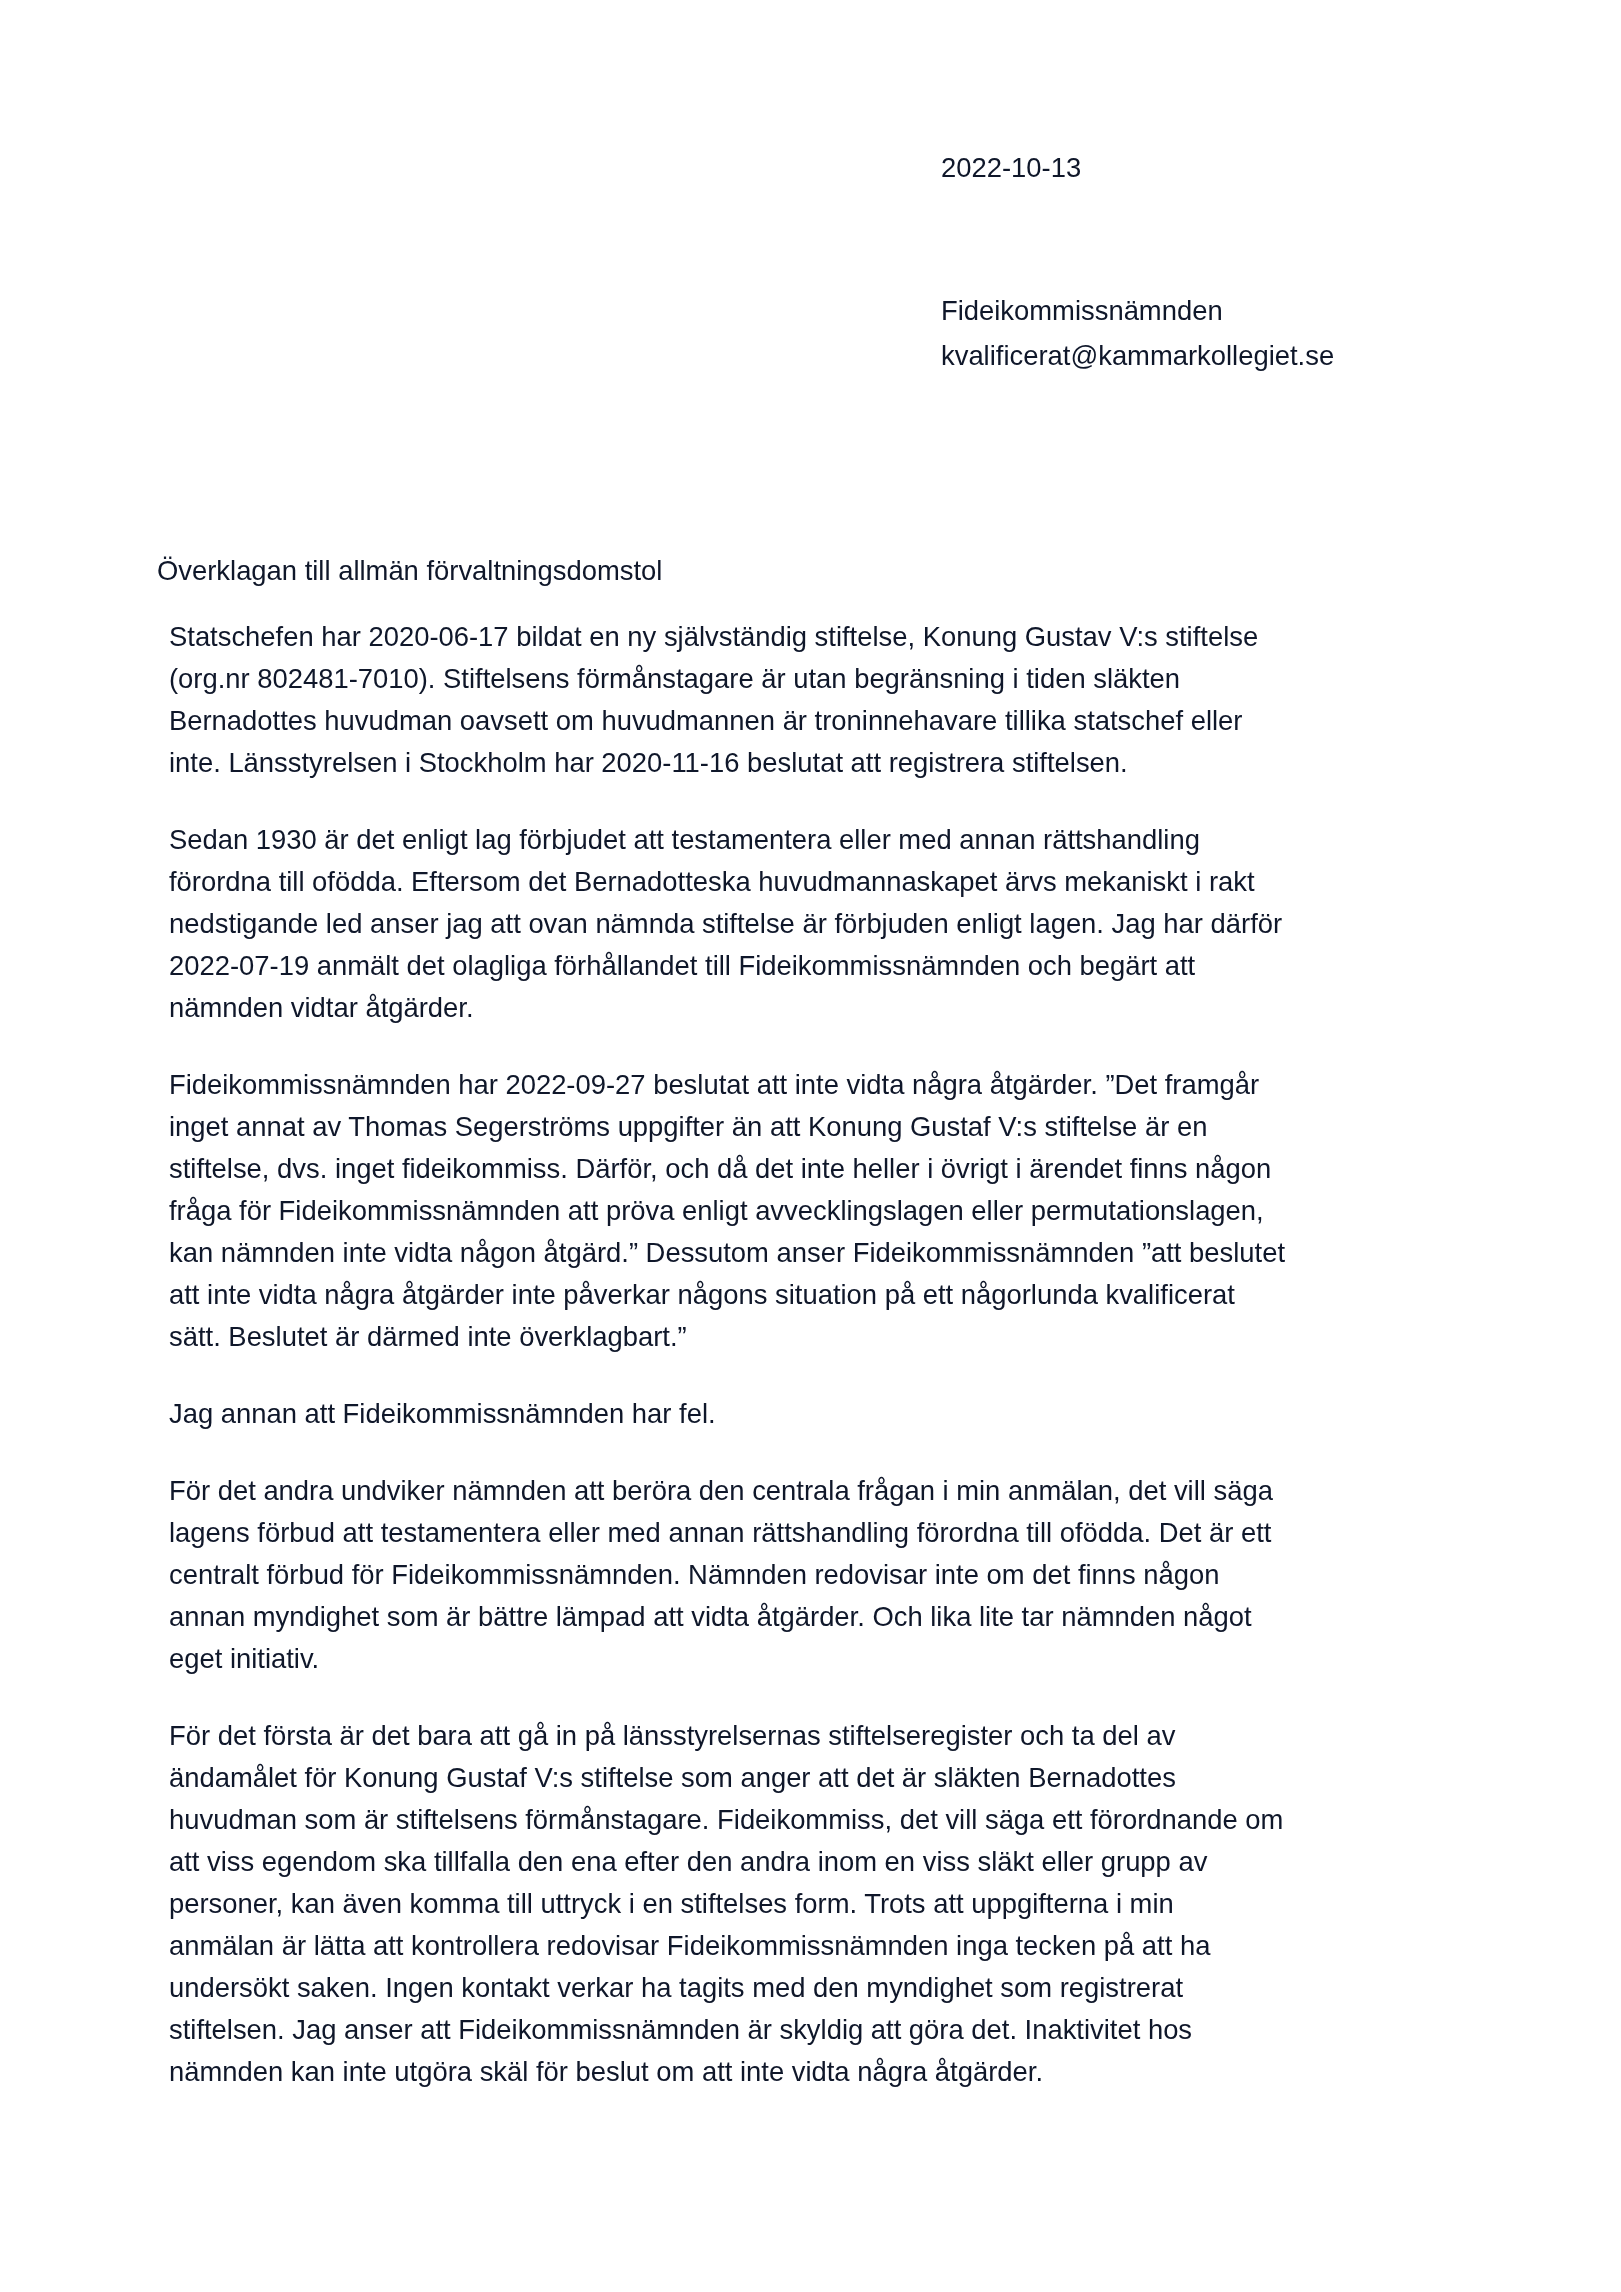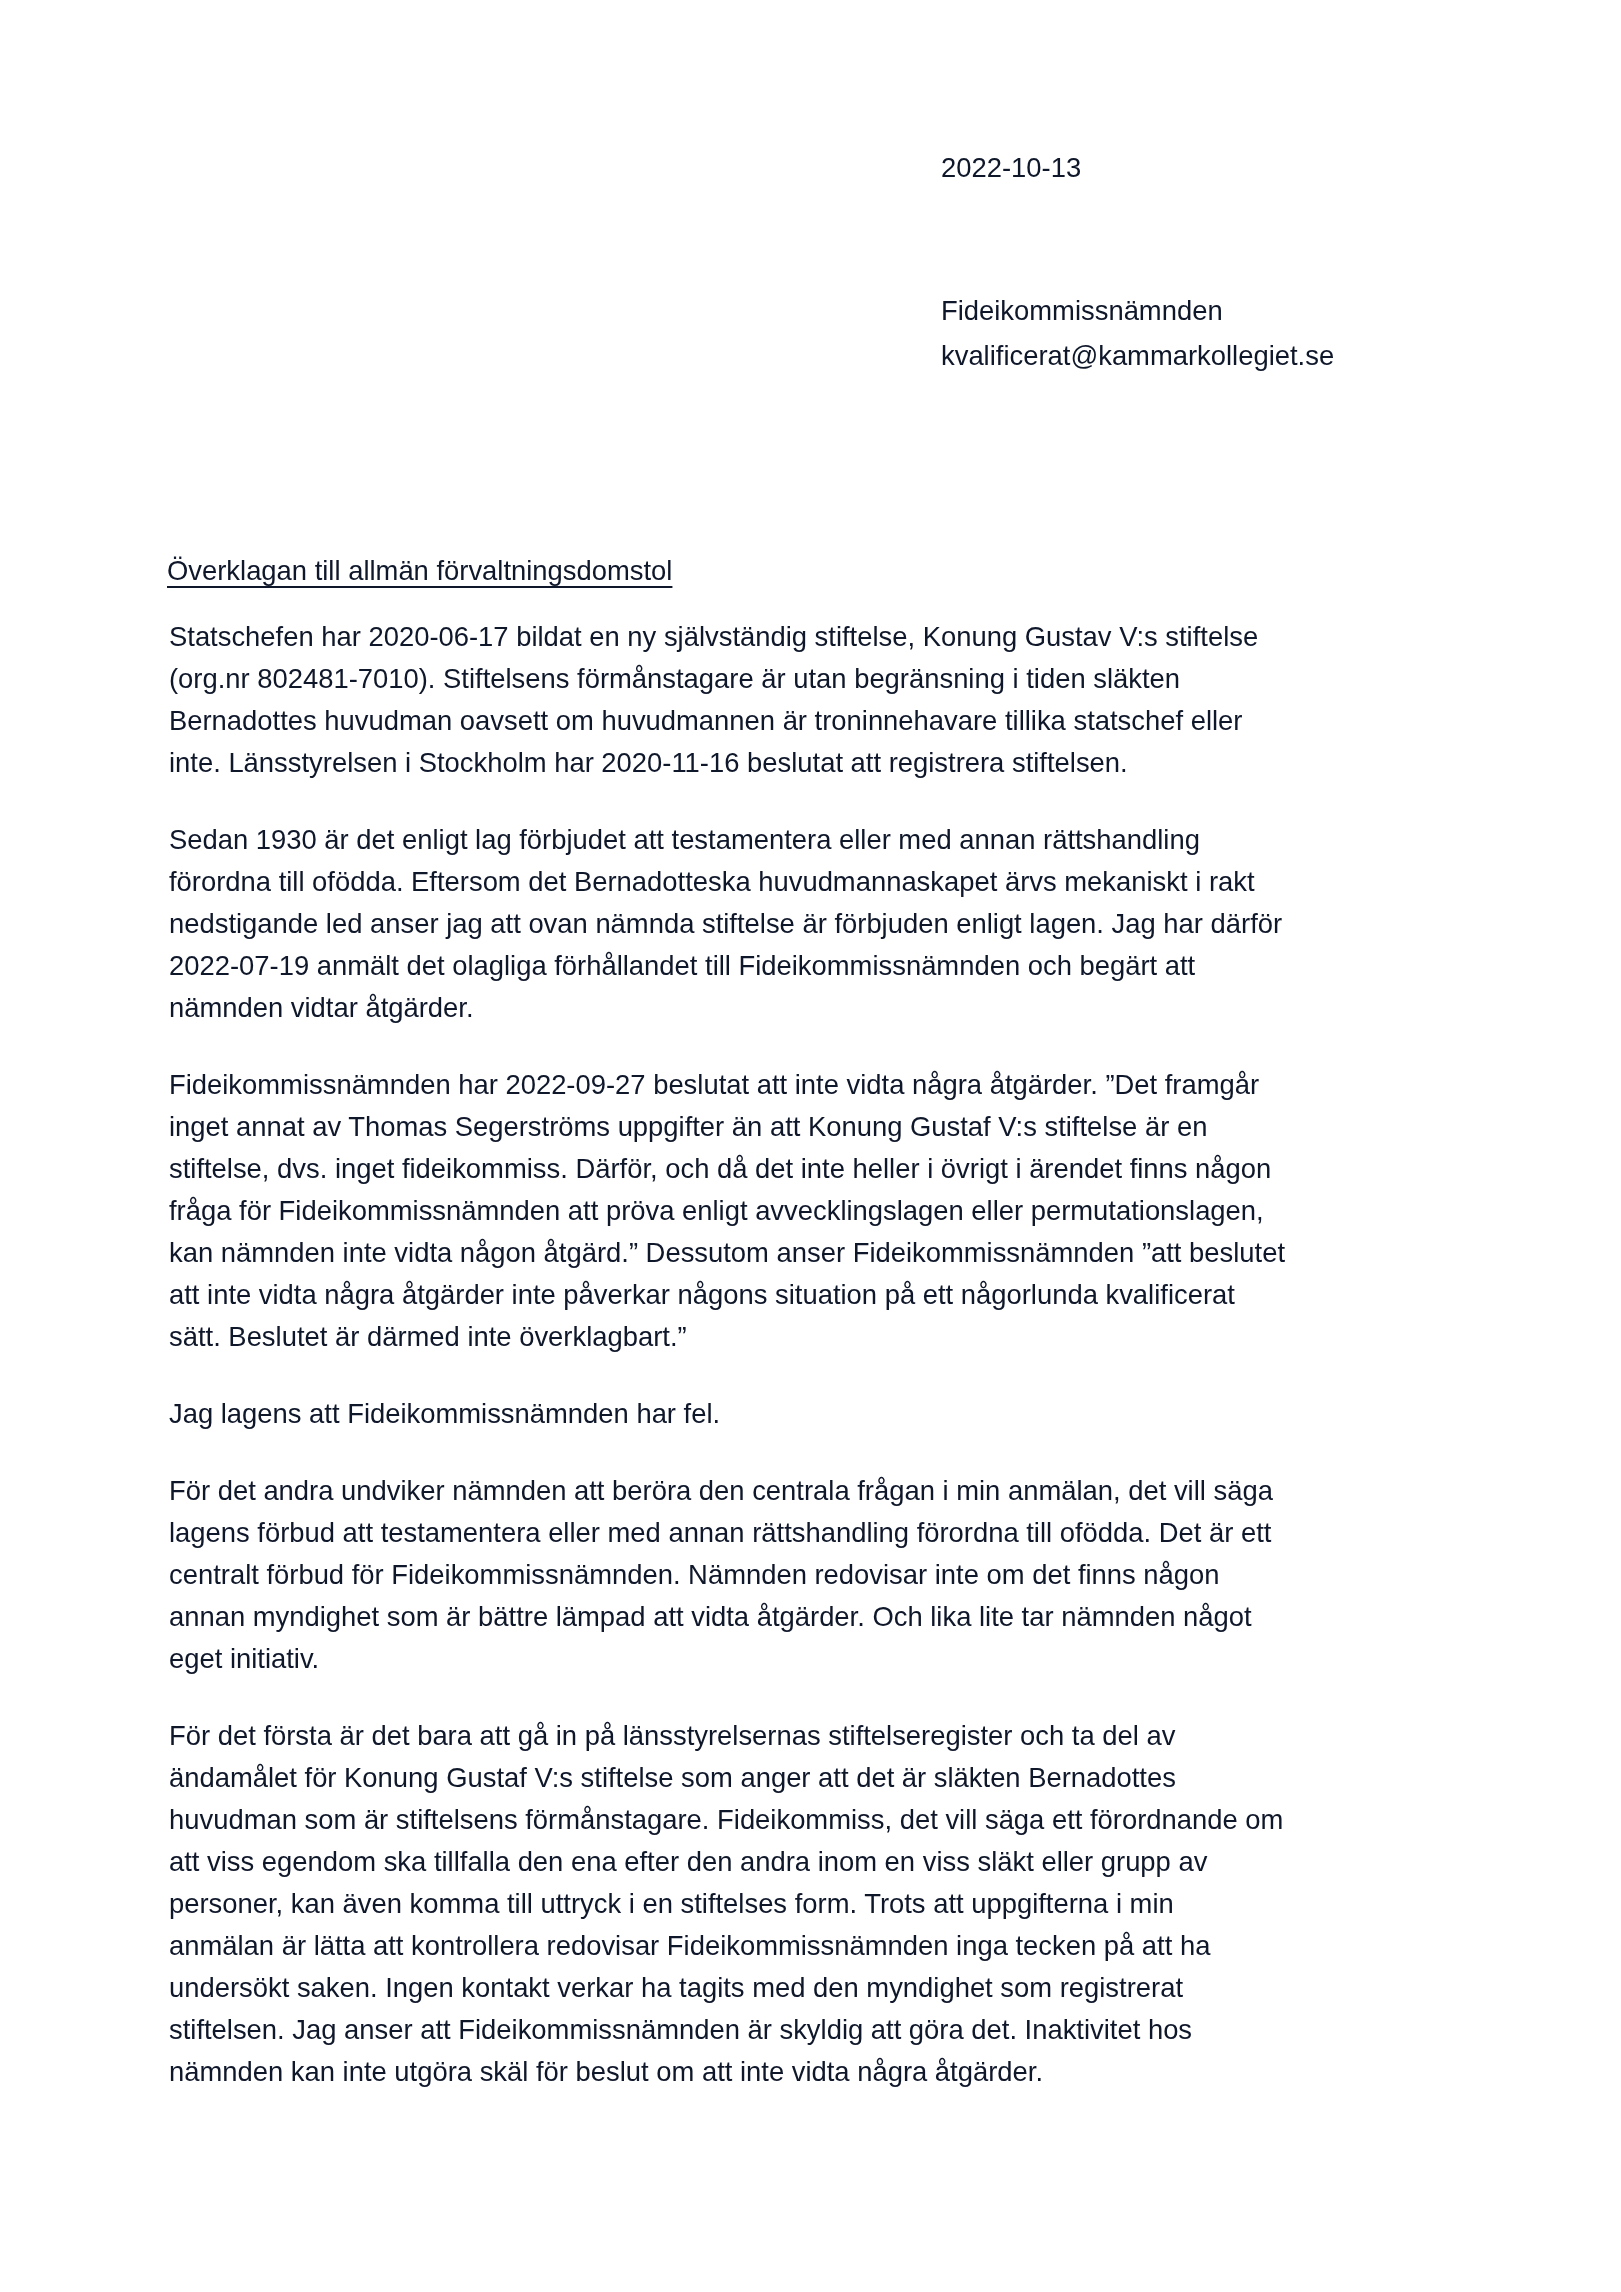--- a/index.html
+++ b/index.html
@@ -33,24 +33,22 @@
   }
   .recipient div {
     white-space: nowrap;
   }
   .heading {
     position: absolute;
     left: 157px;
     top: 550px;
     font-size: 27.4px;
     line-height: 42px;
-    text-decoration: underline;
     text-underline-offset: 5.9px;
     white-space: nowrap;
-    margin-left: 10px;
   }
   .body-text {
     position: absolute;
     left: 169px;
     top: 616px;
     width: 1318px;
     font-size: 27.4px;
     line-height: 42px;
   }
   .para {
@@ -78,21 +76,21 @@
 nedstigande led anser jag att ovan nämnda stiftelse är förbjuden enligt lagen. Jag har därför
 2022-07-19 anmält det olagliga förhållandet till Fideikommissnämnden och begärt att
 nämnden vidtar åtgärder.</div>
       <div class="para">Fideikommissnämnden har 2022-09-27 beslutat att inte vidta några åtgärder. ”Det framgår
 inget annat av Thomas Segerströms uppgifter än att Konung Gustaf V:s stiftelse är en
 stiftelse, dvs. inget fideikommiss. Därför, och då det inte heller i övrigt i ärendet finns någon
 fråga för Fideikommissnämnden att pröva enligt avvecklingslagen eller permutationslagen,
 kan nämnden inte vidta någon åtgärd.” Dessutom anser Fideikommissnämnden ”att beslutet
 att inte vidta några åtgärder inte påverkar någons situation på ett någorlunda kvalificerat
 sätt. Beslutet är därmed inte överklagbart.”</div>
-      <div class="para">Jag lagens att Fideikommissnämnden har fel.</div>
+      <div class="para">Jag annan att Fideikommissnämnden har fel.</div>
       <div class="para">För det andra undviker nämnden att beröra den centrala frågan i min anmälan, det vill säga
 lagens förbud att testamentera eller med annan rättshandling förordna till ofödda. Det är ett
 centralt förbud för Fideikommissnämnden. Nämnden redovisar inte om det finns någon
 annan myndighet som är bättre lämpad att vidta åtgärder. Och lika lite tar nämnden något
 eget initiativ.</div>
       <div class="para">För det första är det bara att gå in på länsstyrelsernas stiftelseregister och ta del av
 ändamålet för Konung Gustaf V:s stiftelse som anger att det är släkten Bernadottes
 huvudman som är stiftelsens förmånstagare. Fideikommiss, det vill säga ett förordnande om
 att viss egendom ska tillfalla den ena efter den andra inom en viss släkt eller grupp av
 personer, kan även komma till uttryck i en stiftelses form. Trots att uppgifterna i min

